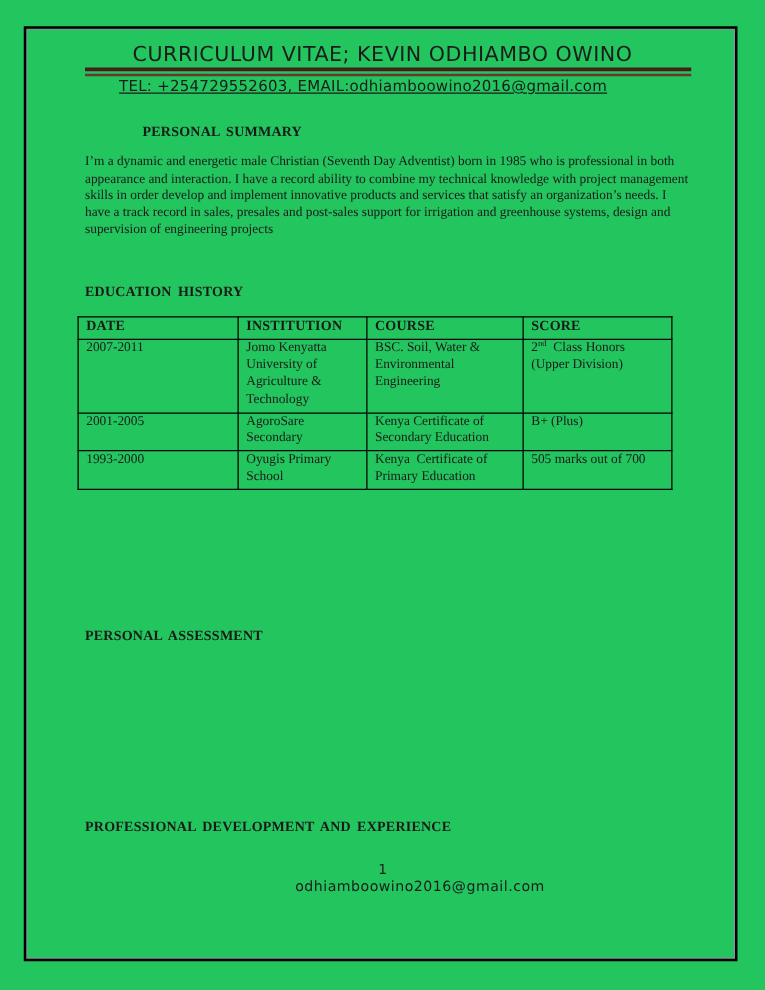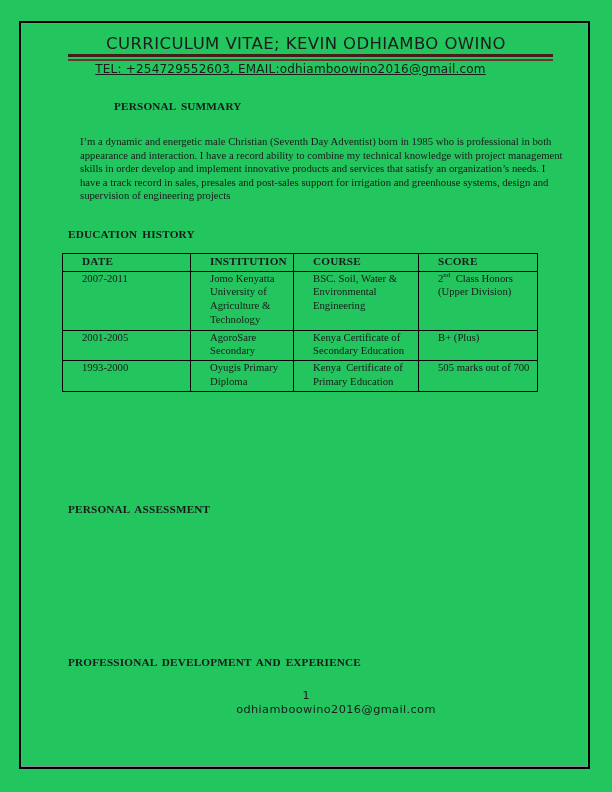--- a/index.html
+++ b/index.html
@@ -14,29 +14,29 @@
                border-top:3px solid #471d1a;border-bottom:2px solid #6d3530;}
   .contact-line{position:absolute;left:0;top:62px;width:581px;text-align:center;
                 font-family:"DejaVu Sans",sans-serif;font-size:12px;line-height:14px;
                 color:#1c1c1c;text-decoration:underline;letter-spacing:0.2px;}
   .sec-heading{position:absolute;left:68px;font-weight:bold;font-size:11.2px;
                letter-spacing:0.2px;word-spacing:2px;line-height:13px;}
   .h-summary{top:100px;margin-left:46px;}
   .h-education{top:228px;}
   .h-assessment{top:457px;margin-top:46px;}
   .h-professional{top:656px;}
-  .body-para{position:absolute;left:68px;width:486px;margin:12px;
+  .body-para{position:absolute;left:68px;width:486px;margin:0;
              font-size:10.7px;line-height:13.6px;}
   .p-summary{top:123px;}
   .p-assessment{top:484px;}
   .edu-table{position:absolute;left:62px;top:253px;width:475px;
              border-collapse:collapse;table-layout:fixed;
              font-size:10.7px;line-height:13.7px;}
   .edu-table th,.edu-table td{border:1.5px solid #000;vertical-align:top;
-             padding:0px 5px 2px 19px;text-align:left;font-weight:normal;}
+             padding:0px 5px 2px 6px;text-align:left;font-weight:normal;}
   .edu-table th{font-weight:bold;font-size:11.2px;letter-spacing:0.2px;padding-top:1px;}
   .edu-table .cell-text{white-space:pre-wrap;}
   .col-date{width:128px;}
   .col-inst{width:103px;}
   .col-course{width:125px;}
   .col-score{width:119px;}
   .row-tall td{height:56px;}
   sup{font-size:7px;line-height:0;}
   .footer-page-num{position:absolute;left:0;top:689px;width:612px;text-align:center;
                    font-family:"DejaVu Sans",sans-serif;font-size:11px;color:#1c1c1c;}
@@ -86,21 +86,21 @@
         <td><span class="cell-text"><span>2</span><sup>nd</sup><span>  Class Honors (Upper Division)</span></span></td>
       </tr>
       <tr>
         <td><span class="cell-text">2001-2005</span></td>
         <td><span class="cell-text">AgoroSare Secondary</span></td>
         <td><span class="cell-text">Kenya Certificate of Secondary Education</span></td>
         <td><span class="cell-text">B+ (Plus)</span></td>
       </tr>
       <tr>
         <td><span class="cell-text">1993-2000</span></td>
-        <td><span class="cell-text">Oyugis Primary Diploma</span></td>
+        <td><span class="cell-text">Oyugis Primary School</span></td>
         <td><span class="cell-text">Kenya  Certificate of Primary Education</span></td>
         <td><span class="cell-text">505 marks out of 700</span></td>
       </tr>
     </tbody>
   </table>
 
   <div class="sec-heading h-assessment">PERSONAL ASSESSMENT</div>
 
 
   <div class="sec-heading h-professional">PROFESSIONAL DEVELOPMENT AND EXPERIENCE</div>

